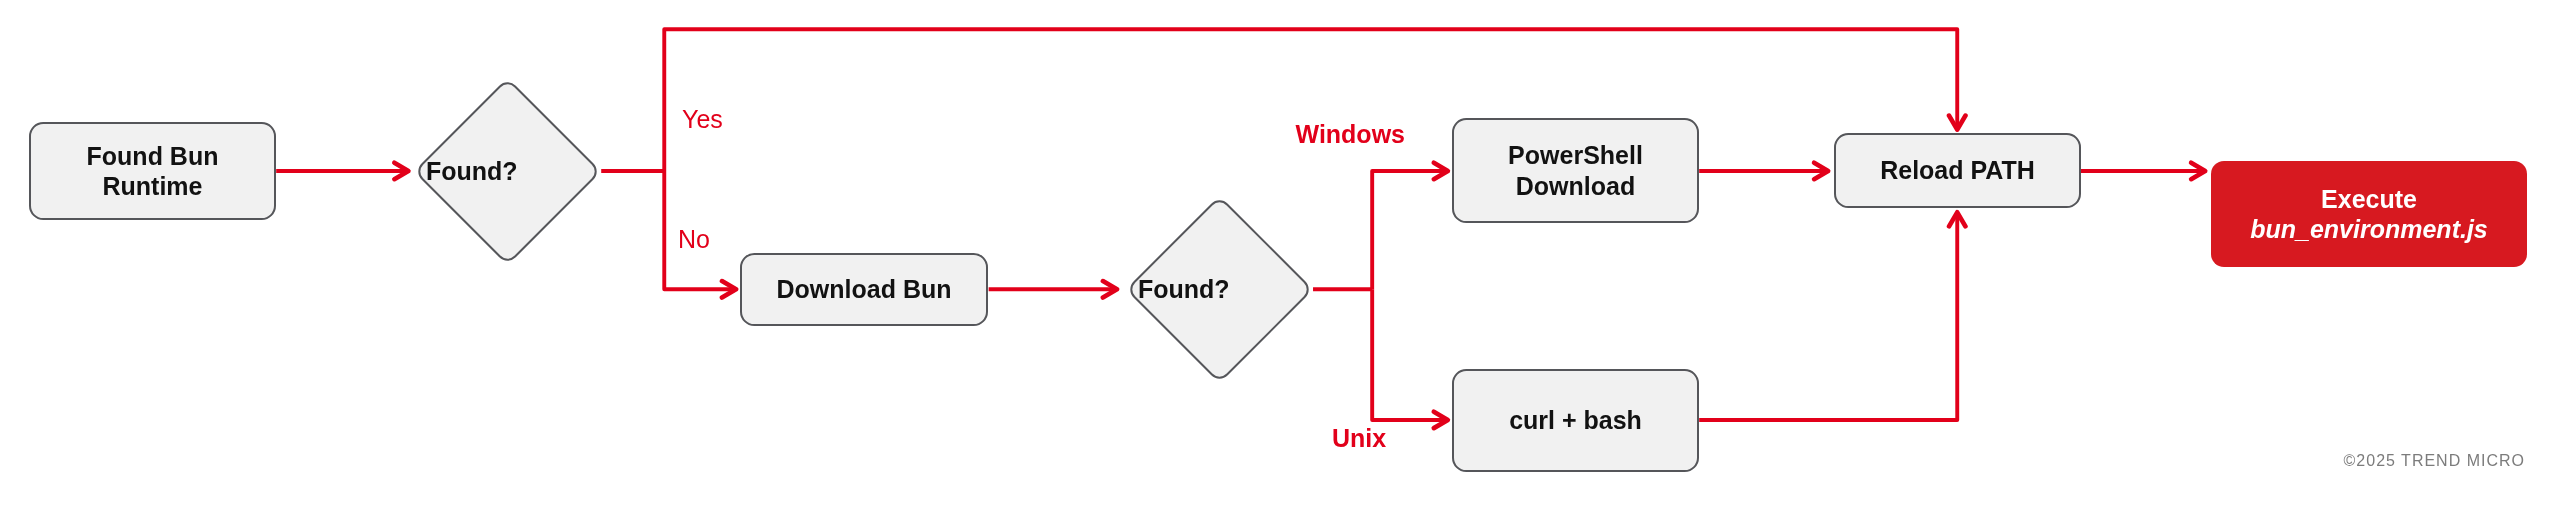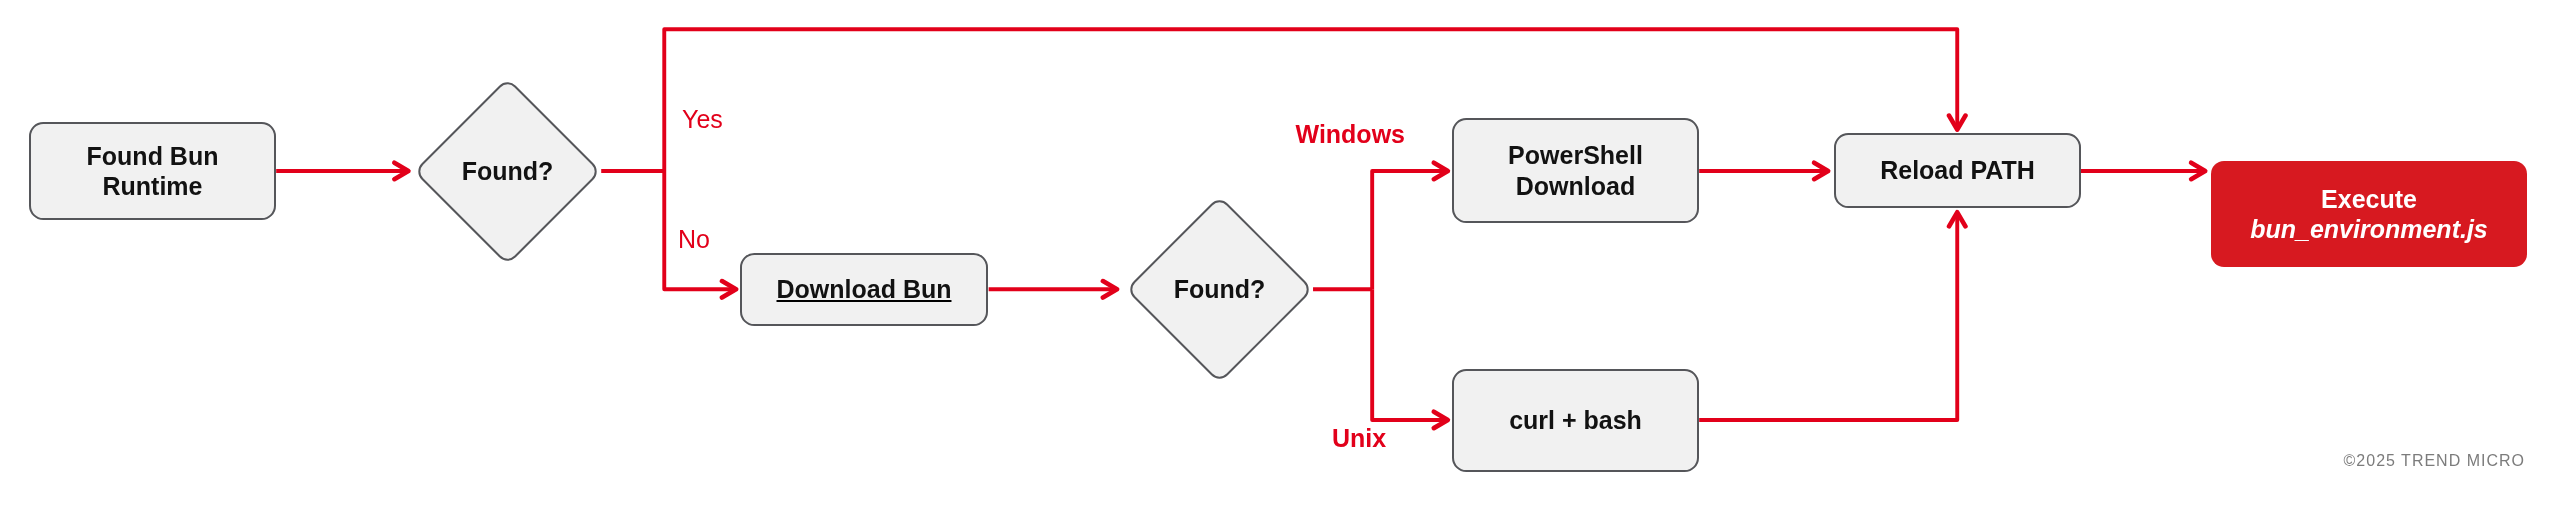--- a/index.html
+++ b/index.html
@@ -60,21 +60,21 @@
     background: var(--node-fill, #f1f1f1);
     border: 2.6px solid var(--node-border, #55565a);
     border-radius: 11.7px;
     transform: rotate(45deg);
     box-sizing: border-box;
   }
   .diamond-label {
     position: absolute;
     display: flex;
     align-items: center;
-    justify-content: center;
+    justify-content: flex-start;
   }
   .accent {
     background: var(--accent-red, #d71920);
     border: none;
     border-radius: 13px;
   }
   .accent .node-label {
     color: var(--accent-text, #ffffff);
   }
   .italic {
@@ -123,21 +123,21 @@
       <div>Found Bun</div>
       <div>Runtime</div>
     </div>
   </div>
 
   <div class="diamond" style="left:441px; top:105px;"></div>
   <div class="diamond-label" style="left:426px; top:132px; width:163px; height:78px;">
     <div class="node-label">Found?</div>
   </div>
 
-  <div class="node" style="left:740px; top:253px; width:248px; height:73px;text-decoration:underline;">
+  <div class="node" style="left:740px; top:253px; width:248px; height:73px;">
     <div class="node-label">Download Bun</div>
   </div>
 
   <div class="diamond" style="left:1153px; top:223px;"></div>
   <div class="diamond-label" style="left:1138px; top:250px; width:163px; height:78px;">
     <div class="node-label">Found?</div>
   </div>
 
   <div class="node" style="left:1452px; top:118px; width:247px; height:105px;">
     <div class="node-label">

